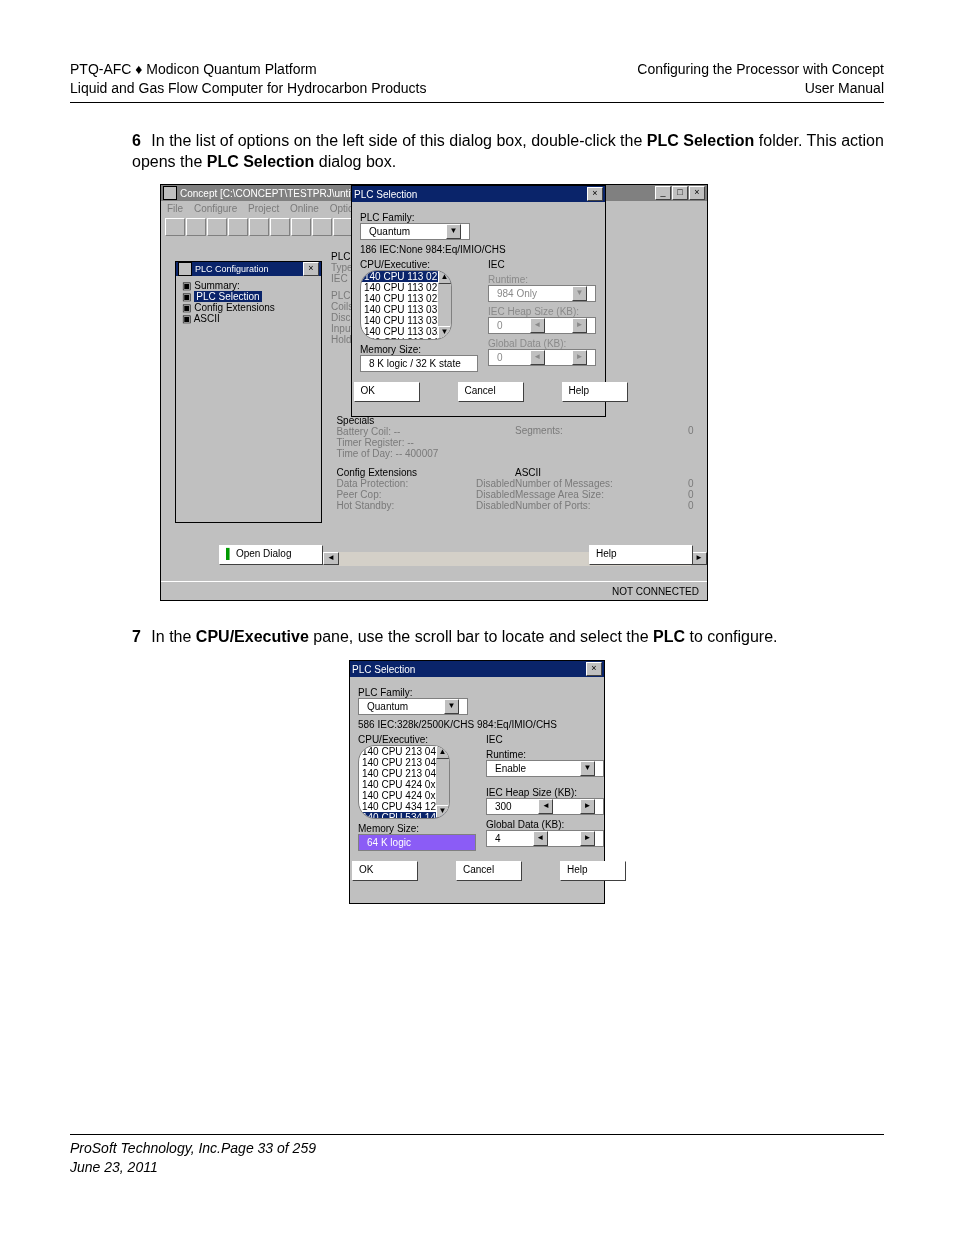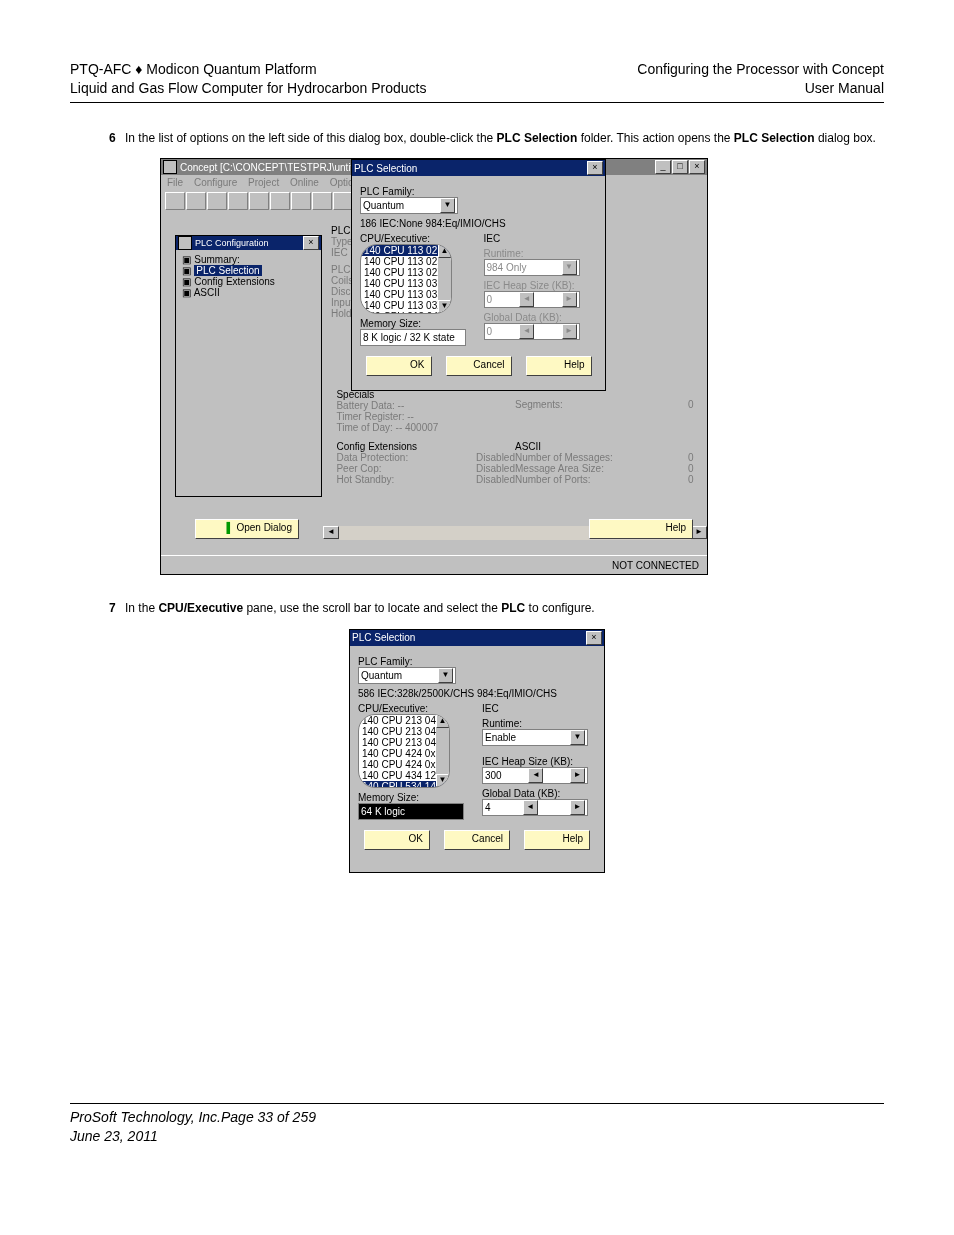--- a/index.html
+++ b/index.html
@@ -20,23 +20,23 @@
     gap: 28px;
   }
   .header-left { text-align: left; }
   .header-right { text-align: right; }
   .hr {
     border: none;
     border-top: 1.5px solid #000;
     margin: 4px 0 28px 0;
   }
   .body-text {
-    font-size: 12px;
+    font-size: 16px;
     line-height: 1.3;
-    margin-left: 39px;
+    margin-left: 62px;
   }
   .para { margin: 0 0 10px 0; }
   .num-label { font-weight: bold; margin-right: 6px; }
   .bolded { font-weight: bold; }
   .screenshot-wrap {
     margin: 12px 0 22px 90px;
   }
   .screenshot-wrap.center {
     margin-left: 0;
     text-align: center;
@@ -91,42 +91,42 @@
   
   .plc1 {
     position:absolute; left:190px; top:0; width:253px; height:230px;
     background:#c0c0c0; border:1px solid #000;
   }
   .plc-body { padding:6px 8px; font-size:10px; }
   .lbl { margin-top:4px; }
   .select-box, .listbox, .inputbox {
     background:#fff; border:1px solid #808080; font-size:10px;
   }
-  .select-box { height:15px; display:flex; align-items:center; padding:0 2px; }
+  .select-box { height:15px; display:flex; align-items:center; padding:0 8px; }
   .select-box .dd {
     margin-left:auto; width:13px; height:13px; background:#c0c0c0;
     border:1px solid #fff; border-right-color:#404040; border-bottom-color:#404040;
     text-align:center; font-size:8px; line-height:11px;
   }
   .listbox { width:90px; height:68px; overflow:hidden; position:relative;border-radius:17px; }
   .listbox .li { padding:0 3px; white-space:nowrap; }
   .listbox .li.sel { background:#0a246a; color:#fff; }
   .listbox .sb {
     position:absolute; right:0; top:0; bottom:0; width:13px; background:#c0c0c0;
     display:flex; flex-direction:column; justify-content:space-between;
   }
   .sbtn {
     height:11px; background:#c0c0c0; border:1px solid #fff;
     border-right-color:#404040; border-bottom-color:#404040; font-size:8px; text-align:center;
   }
   .btnrow { display:flex; gap:14px; margin-top:10px; justify-content:center; }
   .btn3d {
-    min-width:52px; height:18px; background:#fef9c3;
+    min-width:52px; height:18px; background:#ffffff;
     border:1px solid #fff; border-right-color:#404040; border-bottom-color:#404040;
-    font-size:10px; text-align:right; line-height:16px; padding:0 6px;
+    font-size:10px; text-align:left; line-height:16px; padding:0 6px;margin-left:24px;
   }
   .disabled-txt { color:#8a8a8a; }
   .two-col { display:flex; gap:10px; }
 
   
   .form-area {
     position:absolute; left:162px; top:58px; right:0; bottom:34px;
     background:#c0c0c0; padding:170px 6px 6px 6px;
     font-size:10px; color:#7a7a7a;
   }
@@ -231,21 +231,21 @@
           <div style="height:6px"></div>
           <div>PLC</div>
           <div>Coils:</div>
           <div>Discr</div>
           <div>Input</div>
           <div>Holdi</div>
         </div>
         <div class="row">
           <div class="col">
             <div class="group-title">Specials</div>
-            <div><span>Battery Data:</span> <span>--</span></div>
+            <div><span>Battery Coil:</span> <span>--</span></div>
             <div><span>Timer Register:</span> <span>--</span></div>
             <div><span>Time of Day:</span> <span>--       400007</span></div>
           </div>
           <div class="col">
             <div style="height:12px"></div>
             <div><span>Segments:</span> <span style="float:right">0</span></div>
           </div>
         </div>
         <div class="row" style="margin-top:6px">
           <div class="col">
@@ -402,21 +402,21 @@
               <div class="li">140 CPU 424 0x</div>
               <div class="li">140 CPU 424 0xX</div>
               <div class="li">140 CPU 434 12</div>
               <div class="li sel">140 CPU 534 14</div>
               <div class="sb">
                 <div class="sbtn">▲</div>
                 <div class="sbtn">▼</div>
               </div>
             </div>
             <div class="lbl">Memory Size:</div>
-            <div class="select-box" style="width:100px;background:#000000;color:#fff">
+            <div class="select-box" style="width:100px;background:#8b5cf6;color:#fff">
               <span>64 K logic</span>
             </div>
           </div>
           <div style="width:50%">
             <div>IEC</div>
             <div class="lbl">Runtime:</div>
             <div class="select-box" style="width:100px">
               <span>Enable</span>
                 <div class="dd">▼</div>
             </div>

